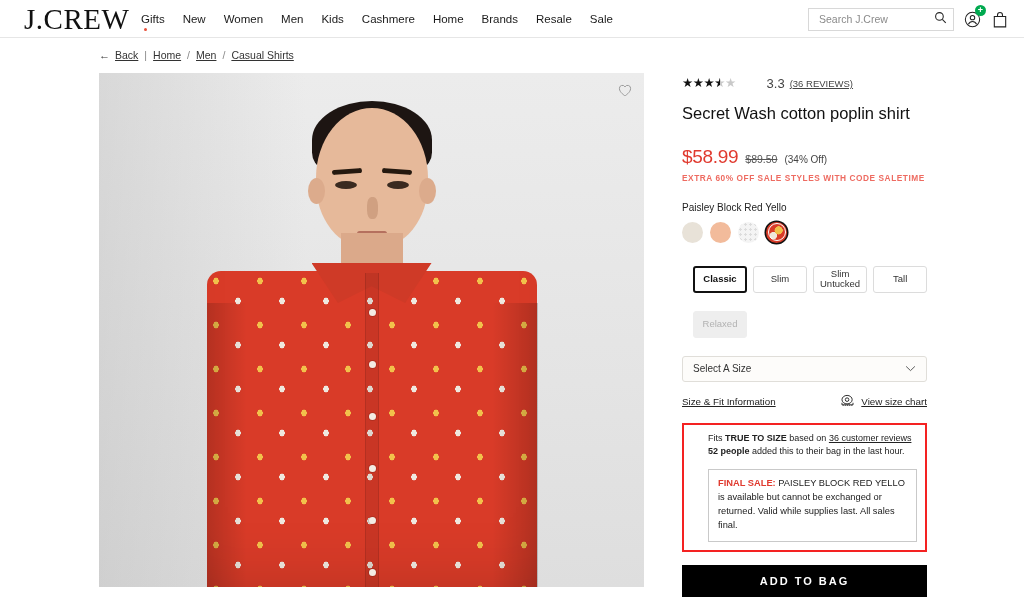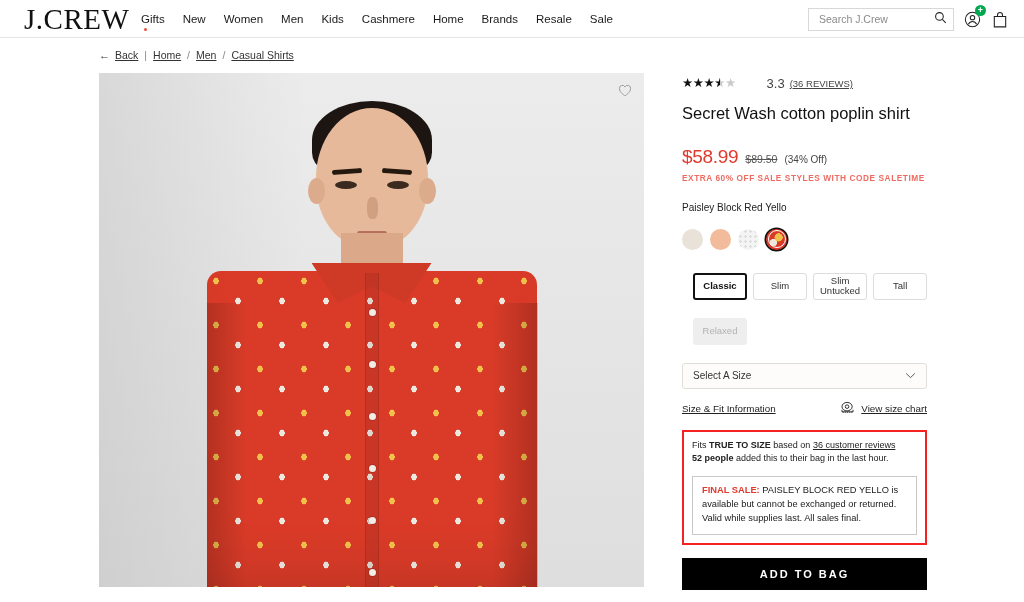--- a/index.html
+++ b/index.html
@@ -221,21 +221,21 @@
   .price-was { font-size: 10.5px; color: #555; text-decoration: line-through; }
   .price-off { font-size: 10px; color: #444; }
   .promo {
     font-size: 8.3px;
     color: #ee6b61;
     letter-spacing: 0.55px;
     font-weight: 600;
     margin-bottom: 19px;
   }
 
-  .color-label { font-size: 10px; color: #222; margin-bottom: 16px; }
+  .color-label { font-size: 10px; color: #222; margin-bottom: 9px; }
   .swatches { display: flex; gap: 7px; margin-bottom: 23px; }
   .swatch {
     width: 21px; height: 21px; border-radius: 50%;
     cursor: pointer; position: relative; flex: none;
   }
   .swatch.selected { box-shadow: 0 0 0 1.5px #111; }
   .swatch.selected:after {
     content: ""; position: absolute; inset: 1.5px;
     border-radius: 50%; border: 1.5px solid #fff;
   }
@@ -265,21 +265,21 @@
     font-size: 10px; color: #333;
     cursor: pointer;
     margin: 18px 0 11px 0;
   }
   .links-row { display: flex; align-items: center; justify-content: space-between; margin-bottom: 12px; }
   .link-ul { font-size: 9.8px; color: #222; text-decoration: underline; cursor: pointer; }
   .chart-link { display: flex; align-items: center; gap: 5px; cursor: pointer; }
 
   .alert-box {
     border: 2px solid #f42222;
-    padding: 7px 8px 8px 8px;
+    padding: 7px 8px 8px 24px;
   }
   .fit-note { font-size: 9px; color: #222; line-height: 1.45; }
   .fit-note b { font-weight: 700; }
   .fit-note a { color: #222; text-decoration: underline; cursor: pointer; }
   .final-sale {
     border: 1px solid #c9c9c9;
     margin-top: 11px;
     padding: 7px 9px 8px 9px;
     font-size: 9.3px;
     line-height: 1.5;

